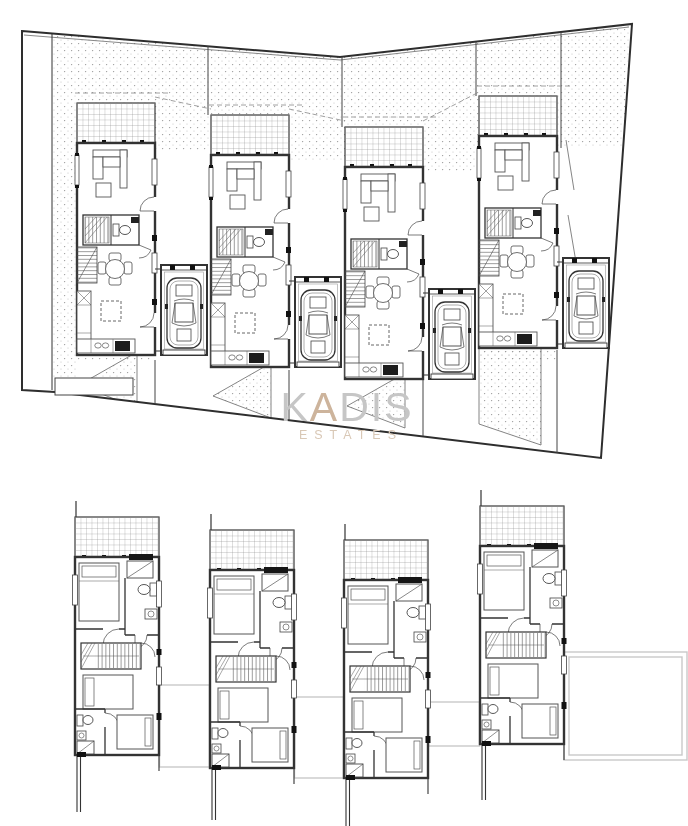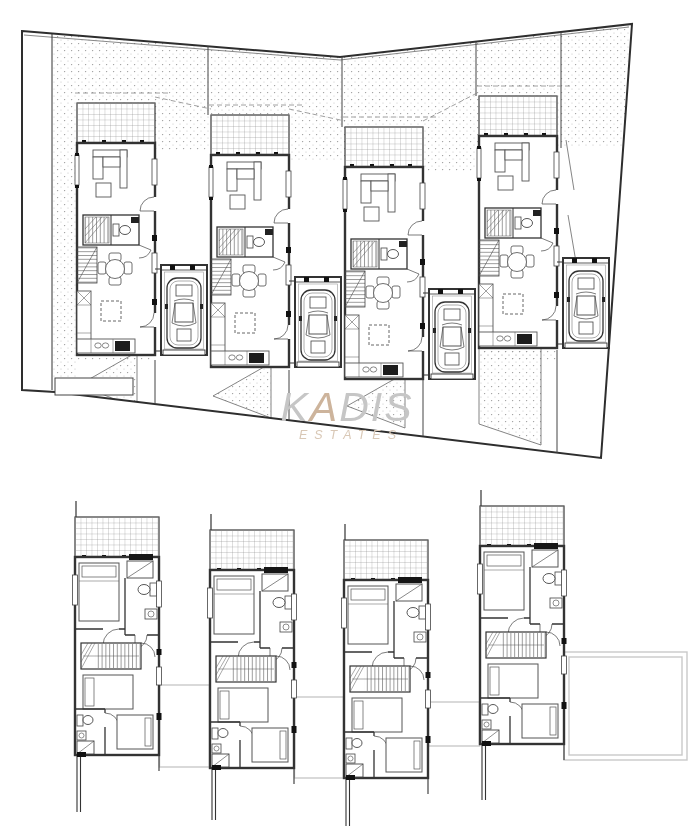--- a/index.html
+++ b/index.html
@@ -1,17 +1,17 @@
 <!DOCTYPE html>
 <html><head>
 <meta charset="utf-8">
 <style>
   html,body{margin:0;padding:0;background:#ffffff;}
   .sheet{position:relative;width:688px;height:826px;background:#fff;overflow:hidden;
-         font-family:"Liberation Sans", sans-serif;font-style:italic;}
+         font-family:"Liberation Sans", sans-serif;}
   svg{display:block}
   .wm1{font-family:"Liberation Sans", sans-serif;font-size:41px;letter-spacing:2px;font-weight:400;}
   .wm2{font-family:"Liberation Sans", sans-serif;font-size:12.5px;letter-spacing:7px;font-weight:400;}
 </style>
 </head>
 <body>
 
 <div class="sheet">
 <svg width="688" height="826" viewBox="0 0 688 826">
 <defs>

